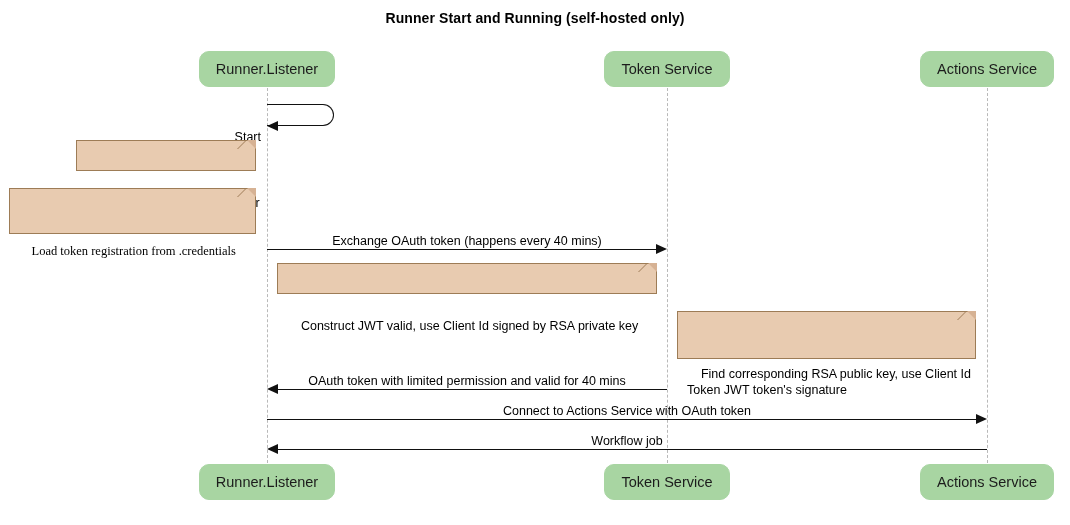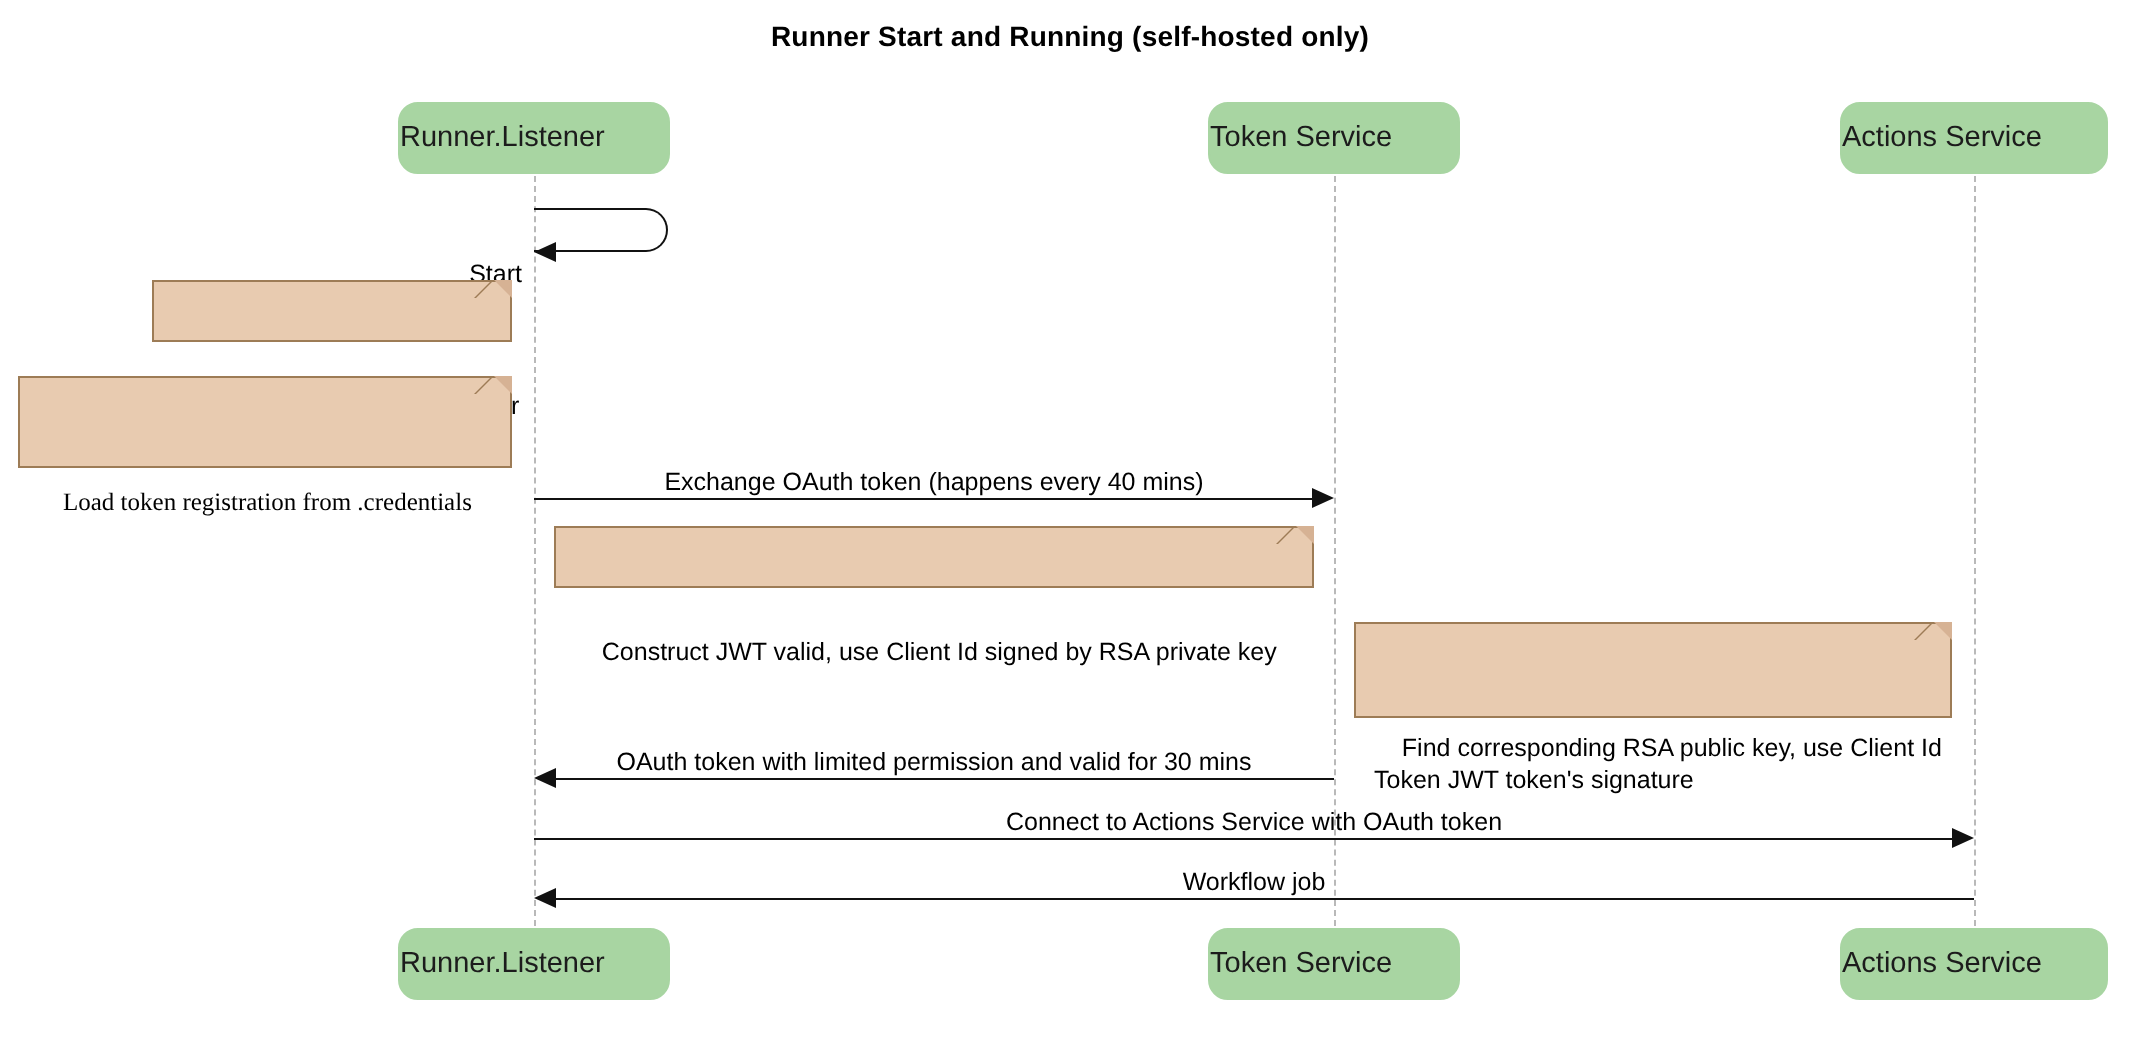--- a/index.html
+++ b/index.html
@@ -44,21 +44,21 @@
   
   .participant {
     position: absolute;
     box-sizing: border-box;
     height: 36px;
     background: #a8d5a2;
     border: 1px solid #a8d5a2;
     border-radius: 10px;
     display: flex;
     align-items: center;
-    justify-content: flex-start;
+    justify-content: center;
     font-size: 14.5px;
     color: #1c1c1c;
     z-index: 4;
     white-space: nowrap;
   }
   
   .note {
     position: absolute;
     box-sizing: border-box;
     background: #e8cbb0;
@@ -186,21 +186,21 @@
 
   <div class="note" style="left:677px; top:311px; width:299px; height:48px;">
     <span class="fold"></span>
     <span class="fold-edge"></span>
     <span>Find corresponding RSA public key, use Client Id
 Token JWT token's signature</span>
   </div>
 
   <div class="msg" style="left:278px; top:389px; width:389px;"></div>
   <div class="arrowhead left" style="left:267px; top:384px;"></div>
-  <div class="msg-label center" style="left:267px; top:374px; width:400px;">OAuth token with limited permission and valid for 30 mins</div>
+  <div class="msg-label center" style="left:267px; top:374px; width:400px;">OAuth token with limited permission and valid for 40 mins</div>
 
   <div class="msg" style="left:267px; top:419px; width:709px;"></div>
   <div class="arrowhead right" style="left:976px; top:414px;"></div>
   <div class="msg-label center" style="left:267px; top:404px; width:720px;">Connect to Actions Service with OAuth token</div>
 
   <div class="msg" style="left:278px; top:449px; width:709px;"></div>
   <div class="arrowhead left" style="left:267px; top:444px;"></div>
   <div class="msg-label center" style="left:267px; top:434px; width:720px;">Workflow job</div>
 
   <div class="participant" style="left:199px; top:464px; width:136px;">

